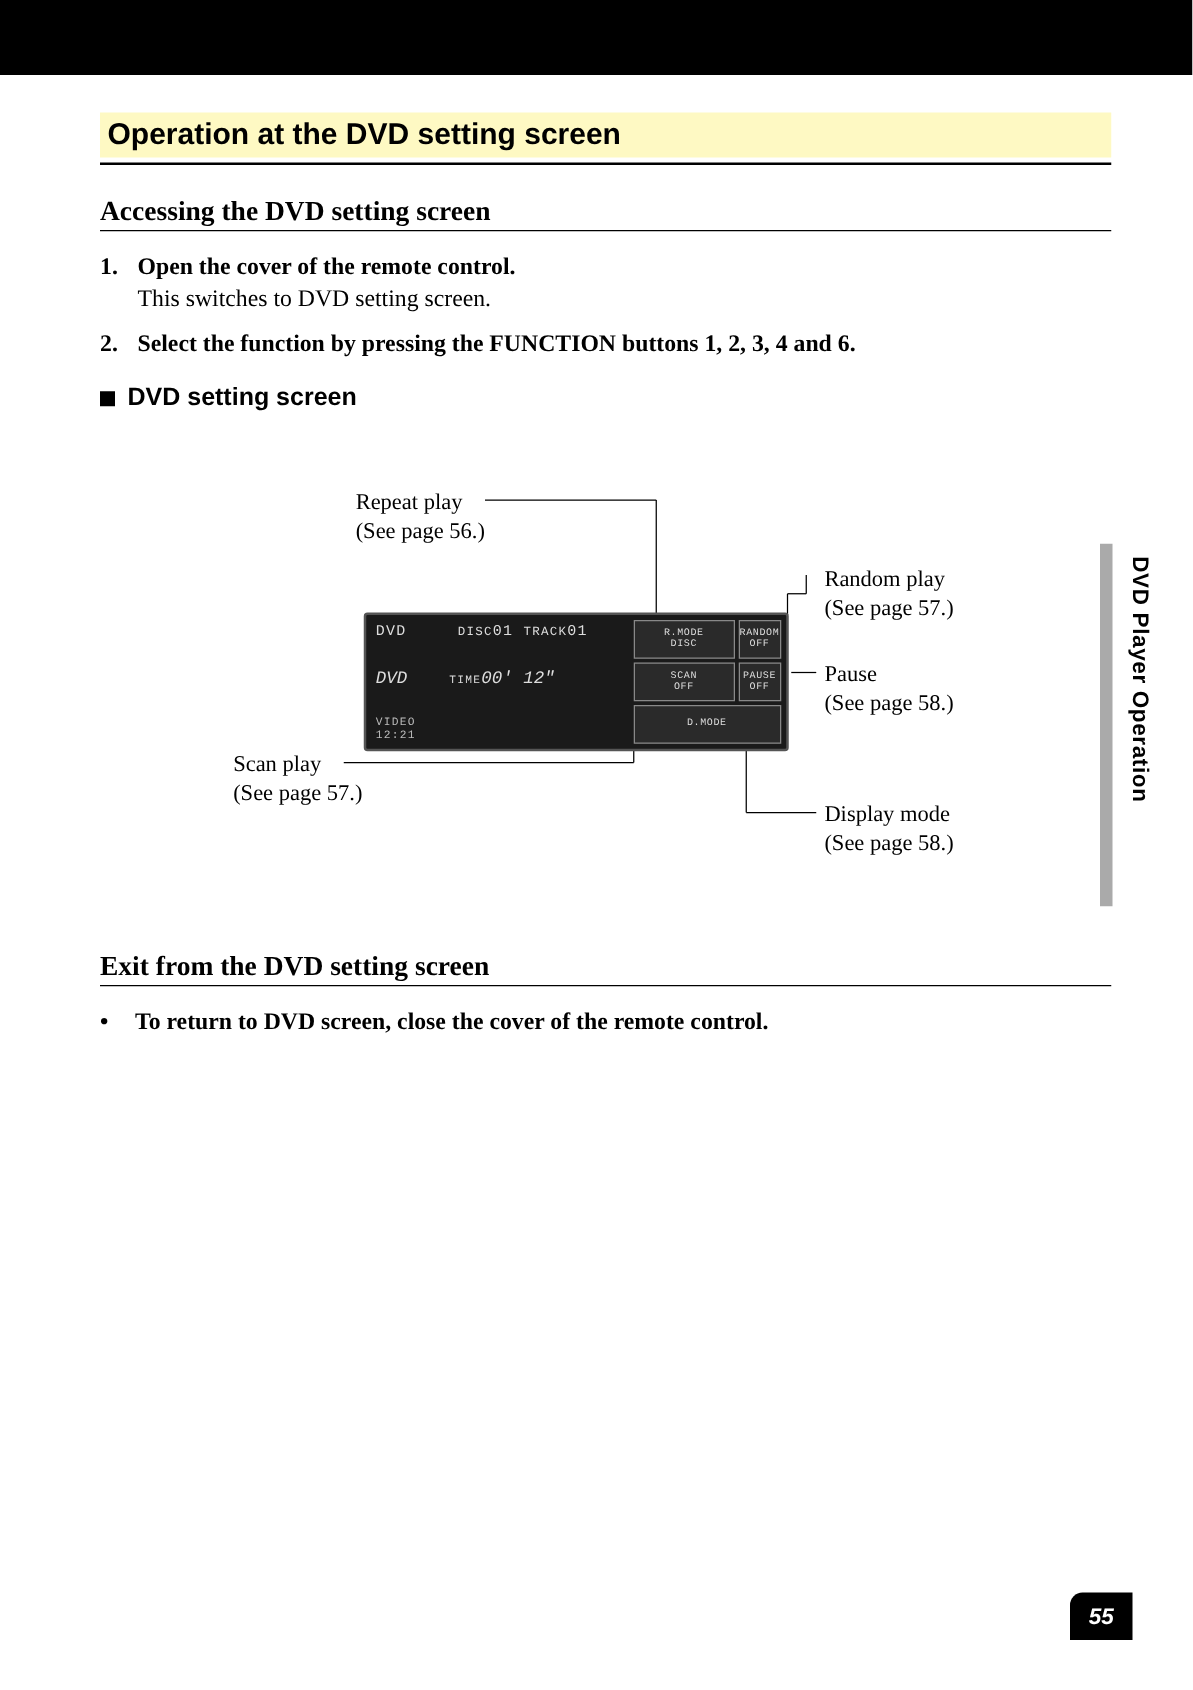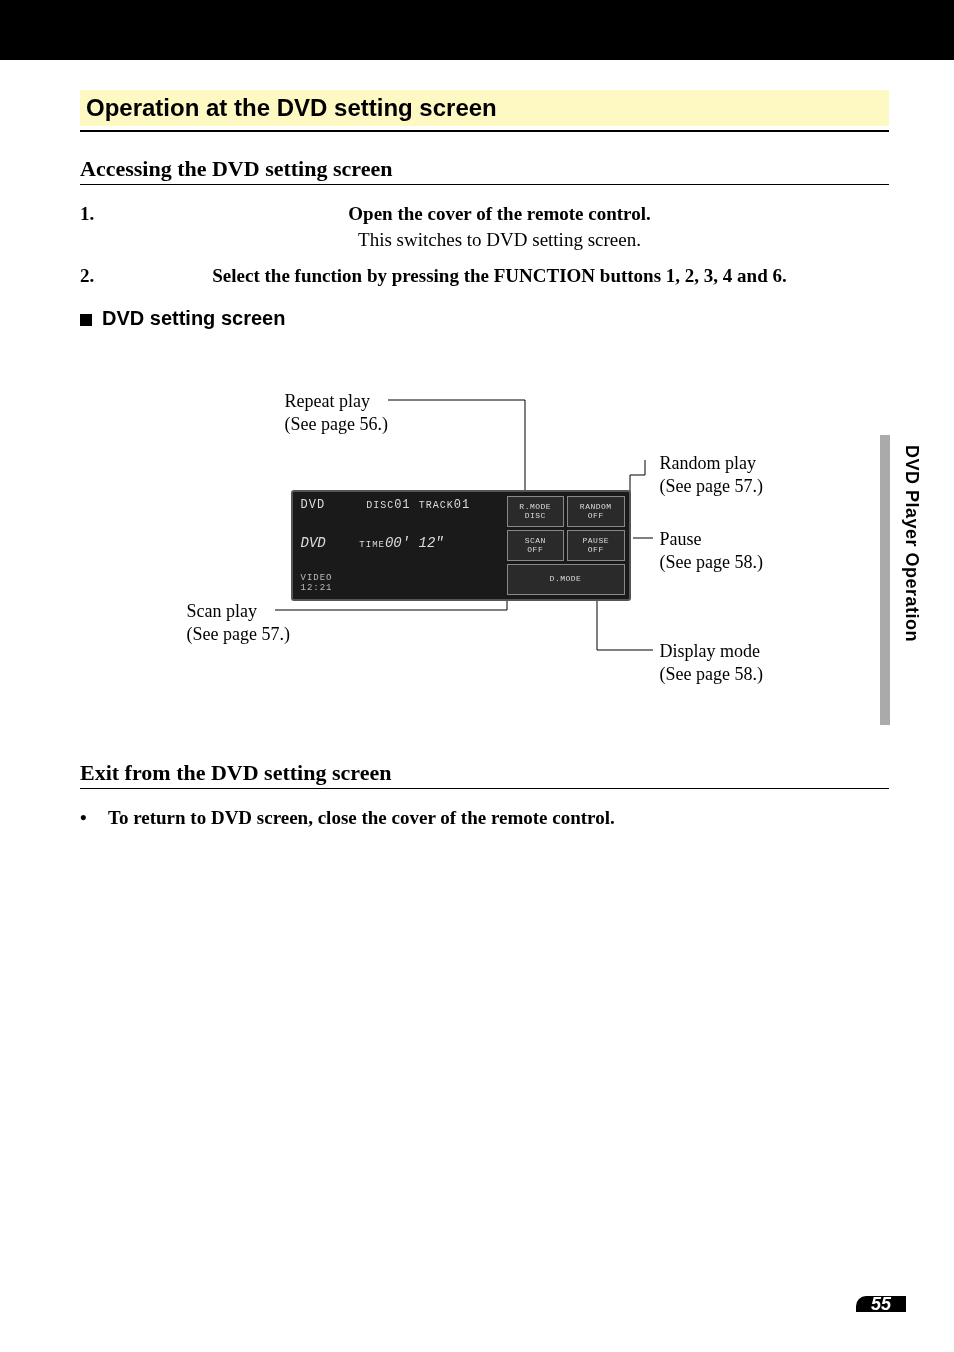--- a/index.html
+++ b/index.html
@@ -52,21 +52,21 @@
     margin-left: 0;
   }
   ol.steps li {
     margin-bottom: 14px;
     display: flex;
   }
   ol.steps .num {
     font-weight: bold;
     min-width: 30px;
   }
-  ol.steps .step-body { flex: 1; text-align: center; }
+  ol.steps .step-body { flex: 1; }
   .bold { font-weight: bold; }
   .subnote {
     font-weight: normal;
     margin-top: 4px;
   }
   .square-bullet {
     display:inline-block;
     width:12px;height:12px;
     background:#000;
     margin-right:10px;
@@ -113,21 +113,21 @@
     justify-content: space-between;
   }
   .dev-left .row1 { letter-spacing: 1px; font-size: 12px; }
   .dev-left .row1 .sm { font-size: 10px; }
   .dev-left .row2 { font-style: italic; font-size: 14px; }
   .dev-left .row2 .tiny { font-size: 9px; font-style: normal; letter-spacing:1px; }
   .dev-left .row3 { font-size: 9px; color:#bbb; letter-spacing:1px; }
   .dev-right {
     flex: 1;
     display: grid;
-    grid-template-columns: 1fr 1fr;
+    grid-template-columns: 1fr;
     grid-template-rows: 1fr 1fr 1fr;
     gap: 3px;
     padding: 4px;
   }
   .dev-btn {
     border: 1px solid #888;
     background: #2a2a2a;
     display:flex;
     flex-direction: column;
     align-items:center;
@@ -170,21 +170,21 @@
     font-size: 18px;
     letter-spacing: 0.5px;
   }
 
   
   .page-num-wrap {
     position: absolute;
     right: 48px;
     bottom: 40px;
     width: 50px;
-    height: 16px;
+    height: 38px;
     background: #000;
     color: #fff;
     font-family: Arial, Helvetica, sans-serif;
     font-weight: bold;
     font-style: italic;
     font-size: 18px;
     display:flex;
     align-items:center;
     justify-content:center;
     border-top-left-radius: 10px;

